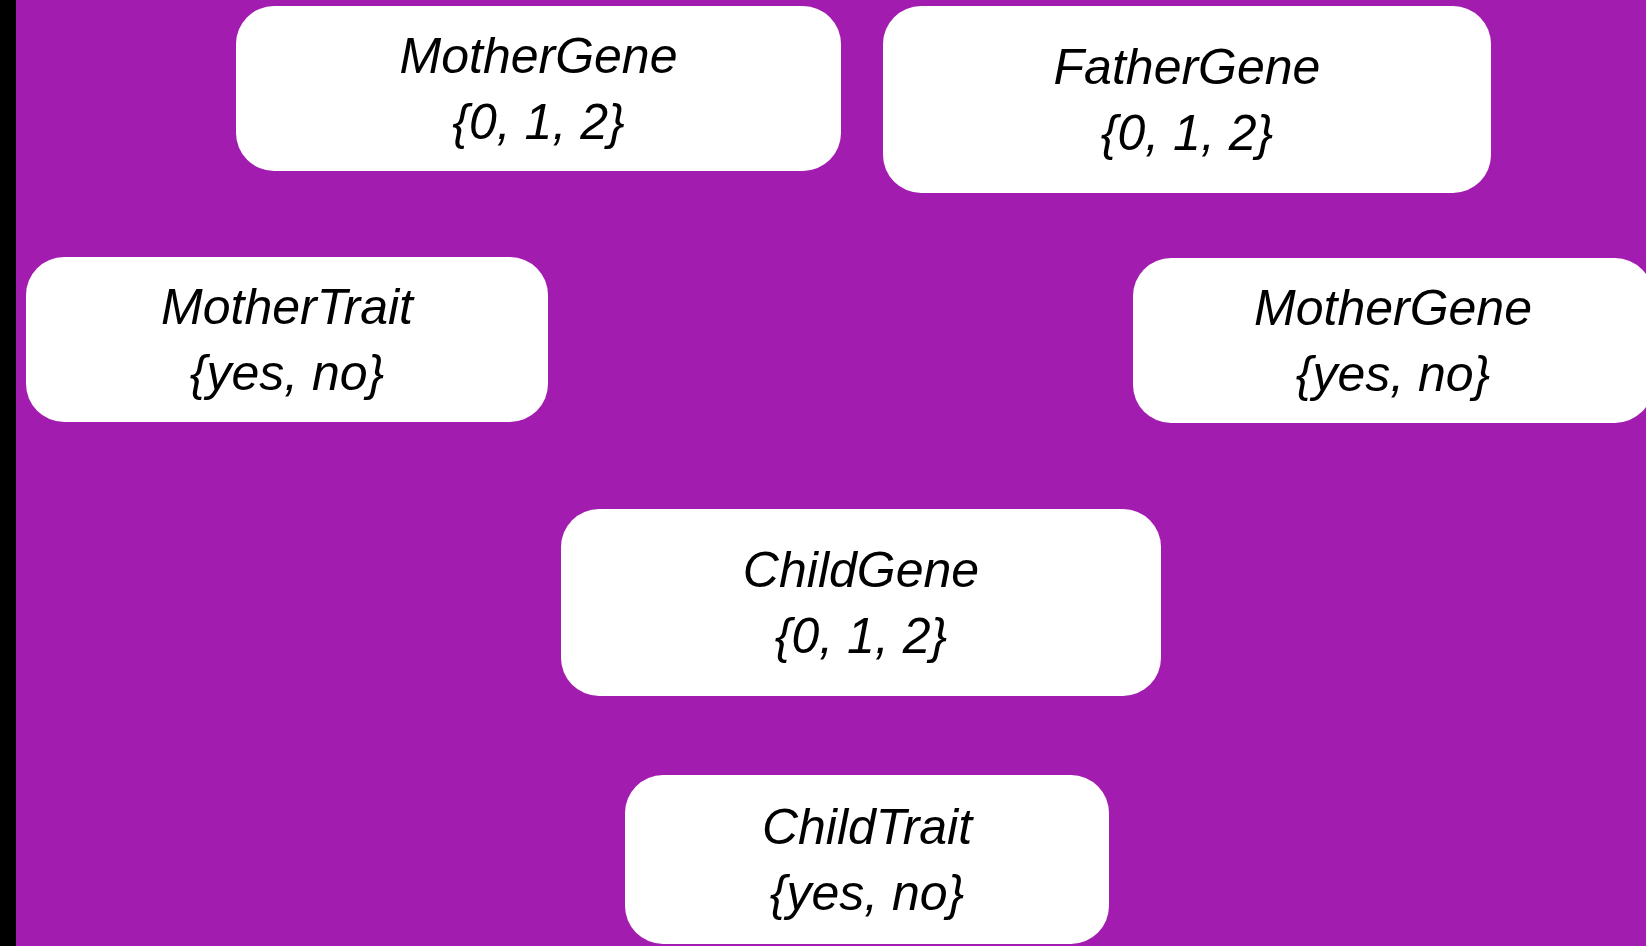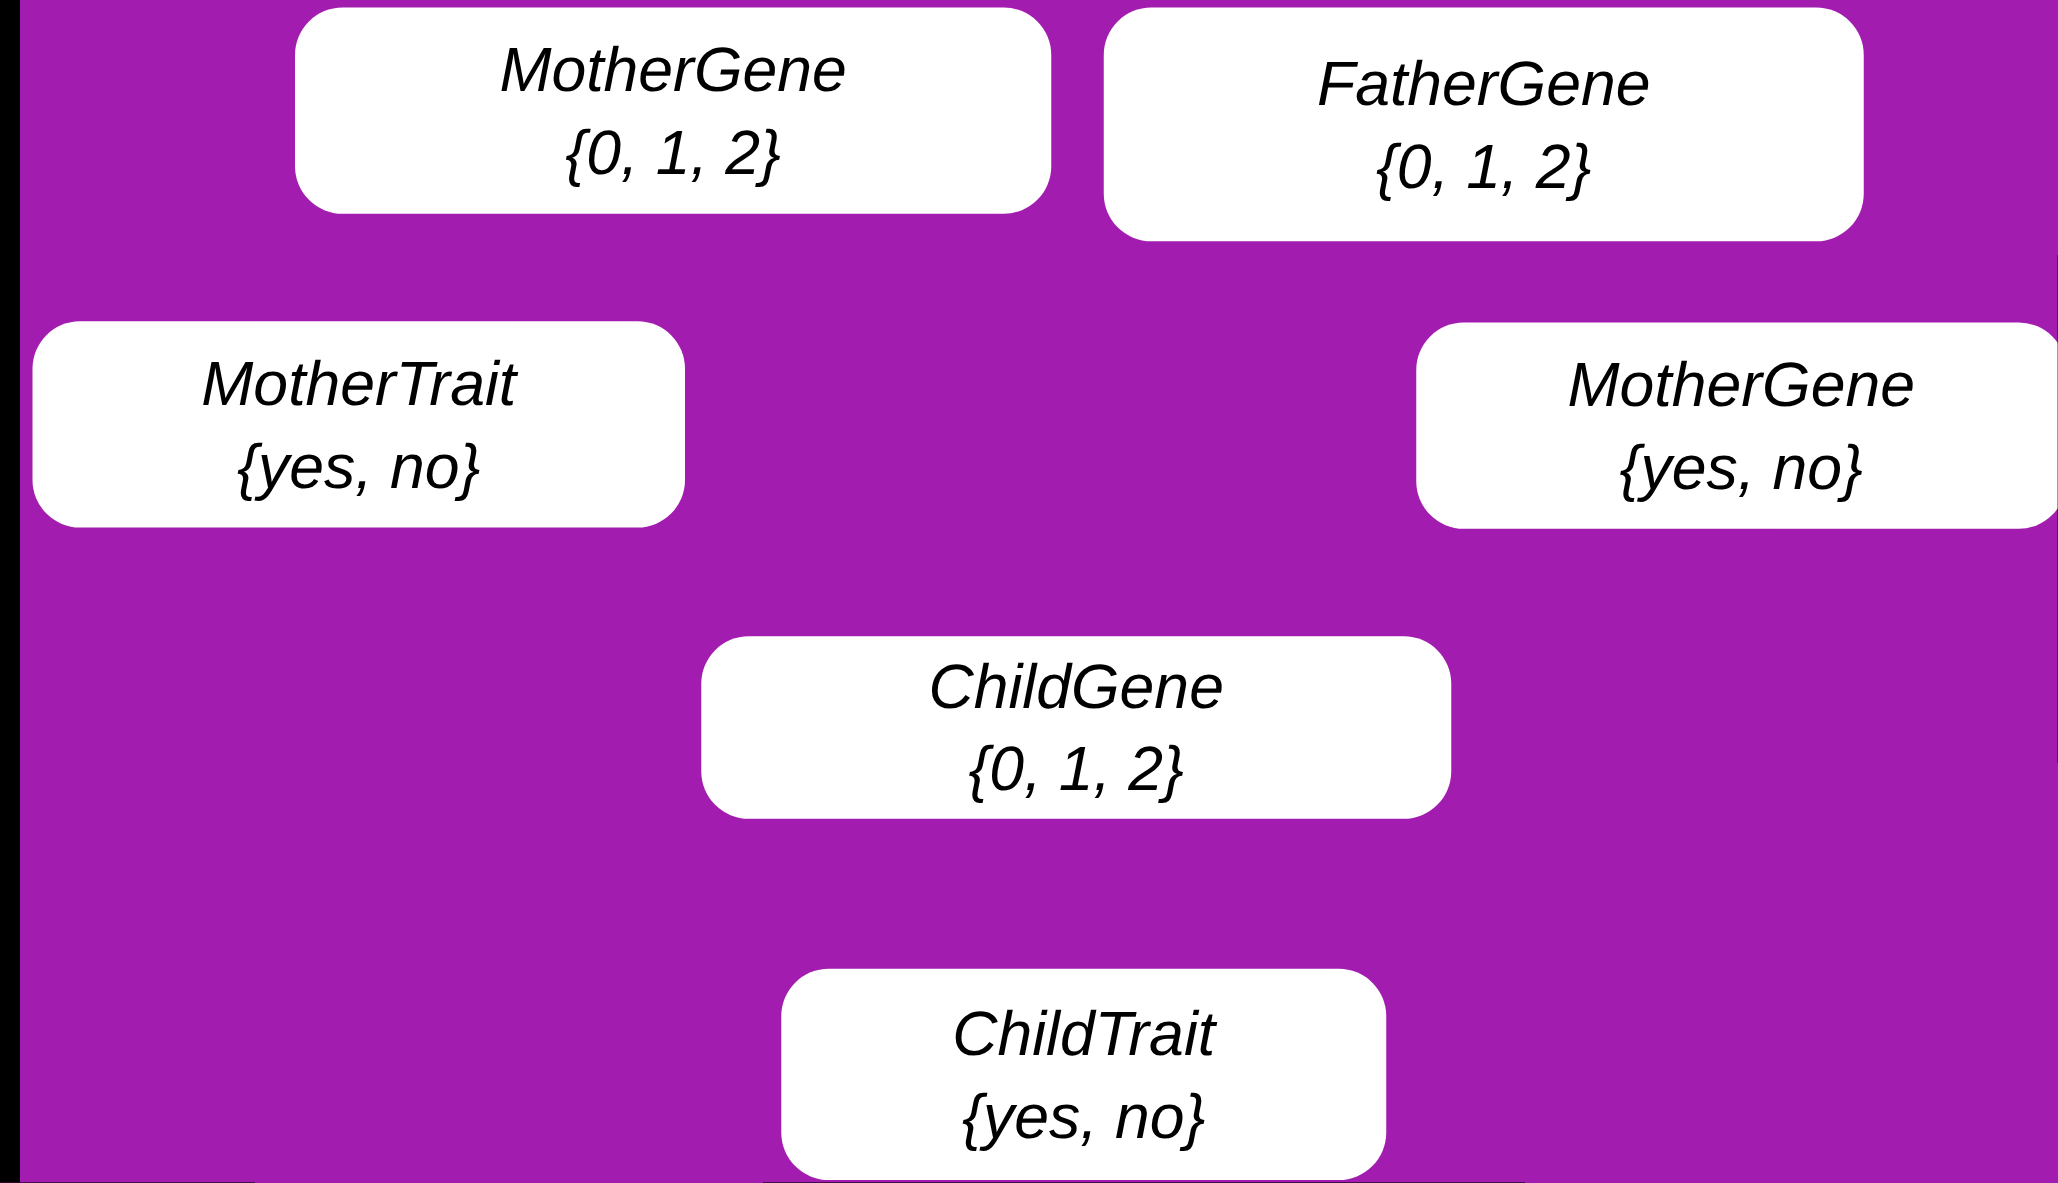--- a/index.html
+++ b/index.html
@@ -32,21 +32,21 @@
   }
   .node .node-label,
   .node .node-values {
     display: block;
     white-space: nowrap;
   }
   #n-mother-gene  { left: 220px;  top: 6px;   width: 605px; height: 165px; }
   #n-father-gene  { left: 867px;  top: 6px;   width: 608px; height: 187px; }
   #n-mother-trait { left: 10px;   top: 257px; width: 522px; height: 165px; }
   #n-father-trait { left: 1117px; top: 258px; width: 520px; height: 165px; }
-  #n-child-gene   { left: 545px;  top: 509px; width: 600px; height: 146px; }
+  #n-child-gene   { left: 545px;  top: 509px; width: 600px; height: 187px; }
   #n-child-trait  { left: 609px;  top: 775px; width: 484px; height: 169px; text-align: center; }
 </style>
 </head>
 <body>
 
 <div id="canvas">
 
   <div class="node" id="n-mother-gene">
     <span class="node-label">MotherGene</span>
     <span class="node-values">{0, 1, 2}</span>

